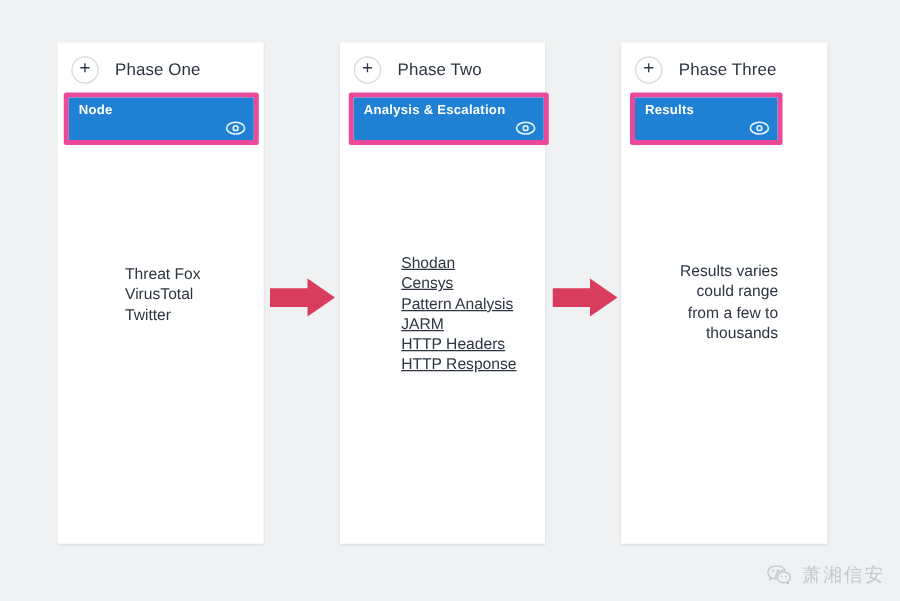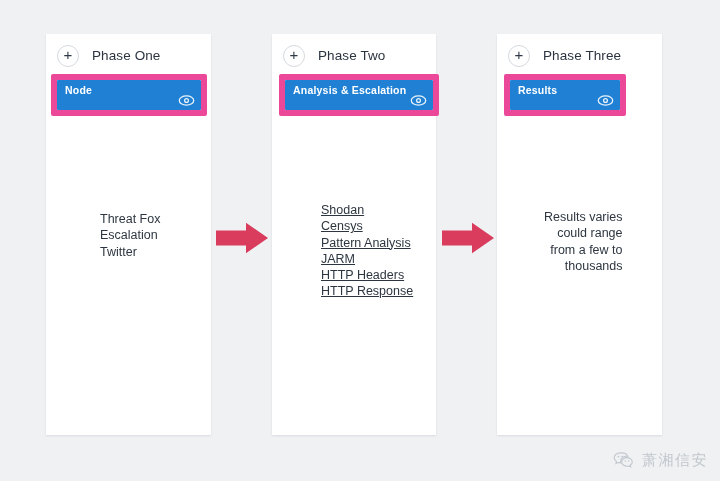--- a/index.html
+++ b/index.html
@@ -65,21 +65,21 @@
     font-weight: normal;
     color: #2b3440;
     letter-spacing: .1px;
     white-space: nowrap;
   }
 
   
   .node-wrap {
     position: absolute;
     top: 74px;
-    border: 6px solid #ec4899;
+    border: 4px solid #ec4899;
     border-radius: 2px;
     box-sizing: border-box;
     height: 42px;
     cursor: pointer;
   }
   #node-wrap-1 { left: 51px;  width: 156px; }
   #node-wrap-2 { left: 279px; width: 160px; }
   #node-wrap-3 { left: 504px; width: 122px; }
 
   .node-bar {
@@ -167,21 +167,21 @@
       <div class="eye-btn">
         <svg viewBox="0 0 24 18" width="17" height="13" aria-hidden="true">
           <ellipse cx="12" cy="9" rx="10.2" ry="6.6" fill="none" stroke="#e9f3fb" stroke-width="1.8"></ellipse>
           <circle cx="12" cy="9" r="2.7" fill="none" stroke="#e9f3fb" stroke-width="1.8"></circle>
         </svg>
       </div>
     </div>
   </div>
   <div class="list" id="list-1">
     <div>Threat Fox</div>
-    <div>Escalation</div>
+    <div>VirusTotal</div>
     <div>Twitter</div>
   </div>
 
   <div class="arrow" id="arrow-1">
     <svg viewBox="0 0 52 32" width="52" height="32" aria-hidden="true">
       <path d="M0 8.5 H30 V0.8 L52 16 L30 31.2 V23.5 H0 Z" fill="#d93c5c"></path>
     </svg>
   </div>
 
   <div class="card" id="card-2">

